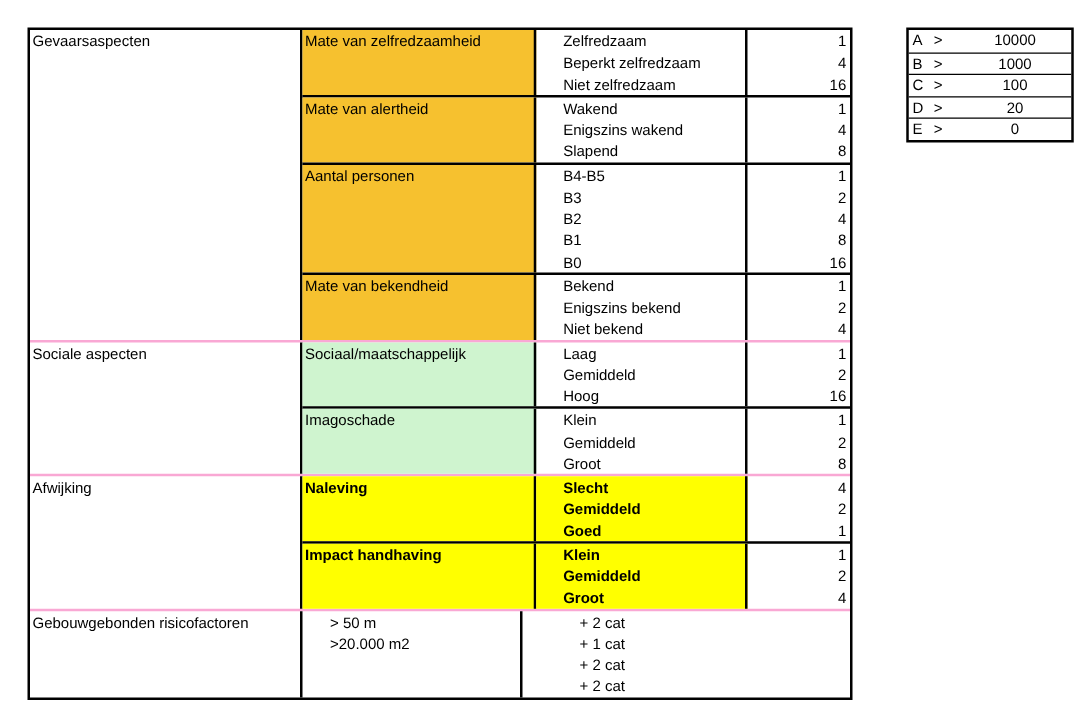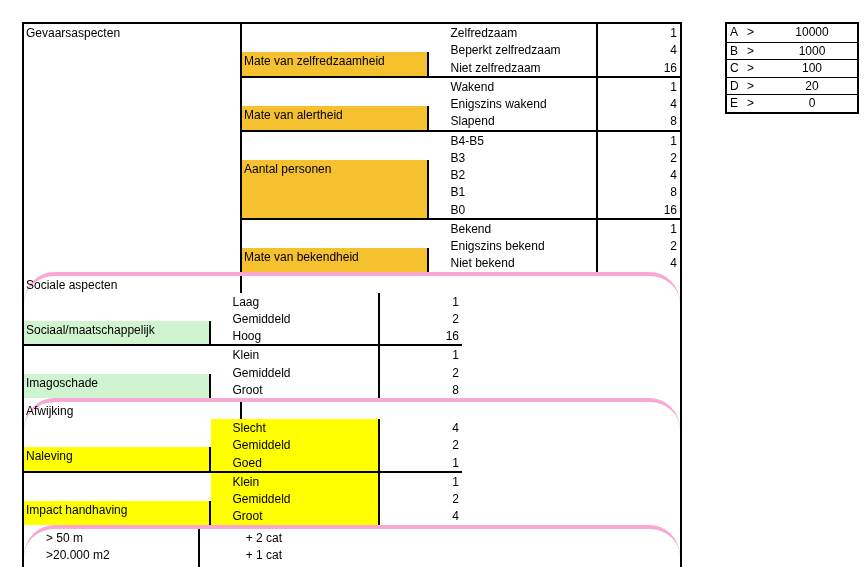--- a/index.html
+++ b/index.html
@@ -1,35 +1,35 @@
 <!DOCTYPE html>
 <html><head>
 <meta charset="utf-8">
 <style>
   * { margin:0; padding:0; box-sizing:border-box; }
   html,body { background:#ffffff; }
   body { width:865px; height:567px; position:relative; font-family:"Liberation Sans", sans-serif; font-size:12px; color:#000; overflow:hidden; }
 
   .risk-table { position:absolute; left:22px; top:22px; width:660px; border:2px solid #000; background:#fff; }
-  .section { display:flex;border-radius:31px; }
-  .section + .section { border-top:4px solid #f9a8d4;flex-direction:column; }
+  .section { display:flex; }
+  .section + .section { border-top:2px solid #f9a8d4; }
   .col1 { width:218px; border-right:2px solid #000; padding:1px 2px 0 2px; line-height:16px; }
   .factors { width:438px; display:flex; flex-direction:column; }
   .factor { display:flex; }
   .factor + .factor { border-top:2px solid #000; }
-  .col2 { width:194px; border-right:2px solid #000; padding:1px 2px 0 2px; line-height:16px;margin-top:28px; }
+  .col2 { width:194px; border-right:2px solid #000; padding:1px 2px 0 2px; line-height:16px; }
   .col3 { width:176px; border-right:2px solid #000;padding-left:20px; }
   .col4 { width:85px; }
   .opt  { height:17.25px; line-height:17.1px; padding:1px 2px 0 2px; white-space:nowrap; overflow:hidden; }
   .val  { height:17.25px; line-height:17.1px; padding:1px 3px 0 2px; text-align:right; white-space:nowrap; }
   .ln   { height:17.25px; line-height:17.1px; white-space:nowrap; }
 
   .bg-orange { background:#F6C12F; }
   .bg-green  { background:#CFF4CF; }
-  .bg-yellow { background:#FFFF00; }
+  .bg-yellow { background:#FFFF00;font-weight:bold; }
   .bg-blue   { background:#BCD2EC; }
 
   .cat-table { position:absolute; left:725px; top:22px; width:134px; border:2px solid #000; background:#fff; }
   .cat-row { display:flex; height:17.6px; line-height:17.4px; }
   .cat-row + .cat-row { border-top:1px solid #000; }
   .cat-letter { width:20px; padding-left:3px; }
   .cat-op { width:22px; }
   .cat-val { flex:1; text-align:center; padding-right:2px; }
 </style>
 </head>
@@ -157,20 +157,21 @@
         <div class="col4">
           <div class="val">1</div>
           <div class="val">2</div>
           <div class="val">4</div>
         </div>
       </div>
     </div>
   </div>
 
   <div class="section">
+    <div class="col1">Gebouwgebonden risicofactoren</div>
     <div class="factors">
       <div class="factor">
         <div class="col3">
           <div class="opt">&gt; 50 m</div>
           <div class="opt">&gt;20.000 m2</div>
           <div class="opt"></div>
           <div class="opt"></div>
         </div>
         <div class="col4">
           <div class="val">+ 2 cat</div>

